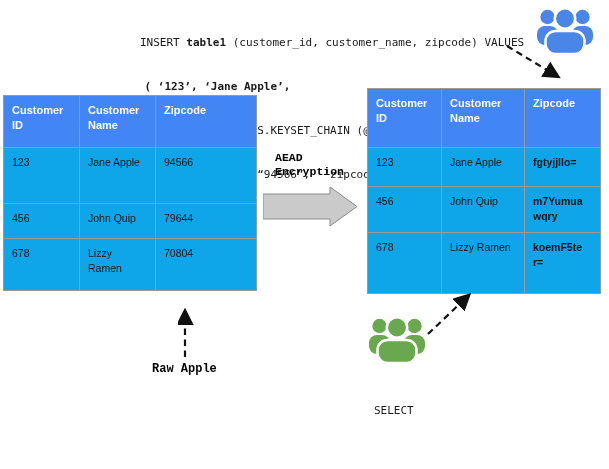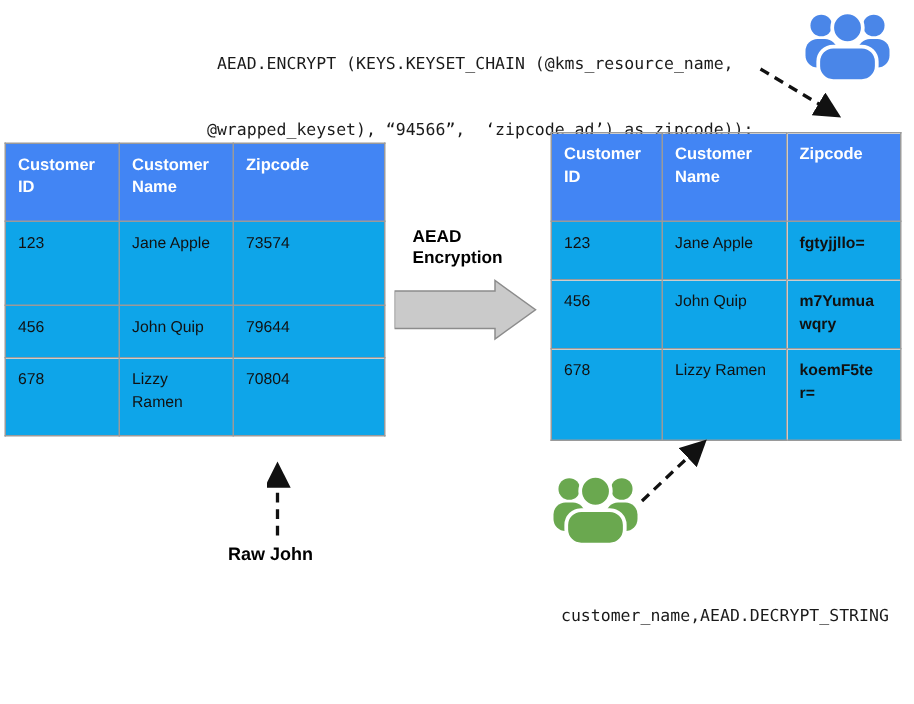--- a/index.html
+++ b/index.html
@@ -28,29 +28,31 @@
   table.dtable td{
     font-size:10.5px;line-height:14.5px;color:#111;
     padding:7px 6px 4px 8px;background:#0ea5e9;
   }
   table.dtable td:nth-child(2){padding-right:12px;}
   table.dtable td:nth-child(3){word-break:break-all;}
   #right-table td:nth-child(3){padding-right:14px;font-weight:bold;}
   
   .lbl{
     position:absolute;font-weight:bold;font-size:11.5px;line-height:14px;color:#000;
-    font-family:Liberation Sans, sans-serif;
+    font-family:Liberation Mono, monospace;
   }
 </style>
 </head>
 <body>
 
 <div class="canvas">
 
   <div class="code" style="left:138px;top:7px;">
+    <div class="l1"><span>INSERT </span><b>table1</b><span> (customer_id, customer_name, zipcode) VALUES</span></div>
+    <div class="b"> ( ‘123’, ‘Jane Apple’,</div>
     <div> AEAD.ENCRYPT (KEYS.KEYSET_CHAIN (@kms_resource_name,</div>
     <div>@wrapped_keyset), “94566”,  ‘zipcode_ad’) as zipcode));</div>
   </div>
 
   <svg class="abs" style="left:536px;top:4px;" width="58" height="50" viewBox="0 0 58 50">
     <g fill="#4a86e8">
       <circle cx="11.5" cy="13" r="7.2"></circle>
       <rect x="1" y="22" width="21" height="19" rx="8"></rect>
       <circle cx="46.5" cy="13" r="7.2"></circle>
       <rect x="36" y="22" width="21" height="19" rx="8"></rect>
@@ -78,21 +80,21 @@
       <tr style="height:52px">
         <th>Customer ID</th>
         <th>Customer Name</th>
         <th>Zipcode</th>
       </tr>
     </thead>
     <tbody>
       <tr style="height:56px">
         <td>123</td>
         <td>Jane Apple</td>
-        <td>73574</td>
+        <td>94566</td>
       </tr>
       <tr style="height:35px">
         <td>456</td>
         <td>John Quip</td>
         <td>79644</td>
       </tr>
       <tr style="height:52px">
         <td>678</td>
         <td>Lizzy Ramen</td>
         <td>70804</td>
@@ -142,21 +144,21 @@
   </table>
 
   <svg class="abs" style="left:178px;top:303px;" width="16" height="58">
     <defs>
       <marker id="ah2" markerWidth="8" markerHeight="8" refX="6" refY="4" orient="auto">
         <path d="M0,0 L8,4 L0,8 Z" fill="#111"></path>
       </marker>
     </defs>
     <line x1="7" y1="54" x2="7" y2="9" stroke="#111" stroke-width="2.2" stroke-dasharray="6.5 4.5" marker-end="url(#ah2)"></line>
   </svg>
-  <div class="lbl" style="left:152px;top:362px;font-size:12px;">Raw John</div>
+  <div class="lbl" style="left:152px;top:362px;font-size:12px;">Raw Apple</div>
 
   <svg class="abs" style="left:368px;top:312px;" width="58" height="52" viewBox="0 0 58 52">
     <g fill="#6aa84f">
       <circle cx="11.5" cy="14" r="7.2"></circle>
       <rect x="1" y="23" width="21" height="19" rx="8"></rect>
       <circle cx="46.5" cy="14" r="7.2"></circle>
       <rect x="36" y="23" width="21" height="19" rx="8"></rect>
       <circle cx="29" cy="15.5" r="10.2" stroke="#ffffff" stroke-width="2.5"></circle>
       <rect x="9.5" y="28" width="39" height="23" rx="10" stroke="#ffffff" stroke-width="2.5"></rect>
     </g>
@@ -165,20 +167,20 @@
   <svg class="abs" style="left:424px;top:288px;" width="55" height="52">
     <defs>
       <marker id="ah3" markerWidth="8" markerHeight="8" refX="6" refY="4" orient="auto">
         <path d="M0,0 L8,4 L0,8 Z" fill="#111"></path>
       </marker>
     </defs>
     <line x1="4" y1="46" x2="44" y2="8" stroke="#111" stroke-width="2.2" stroke-dasharray="6.5 4.5" marker-end="url(#ah3)"></line>
   </svg>
 
   <div class="code" style="left:374px;top:375px;">
-    <div>customer_name,AEAD.DECRYPT_STRING</div>
+    <div>SELECT</div>
     
     
     
     
   </div>
 
 </div>
 
 </body></html>

